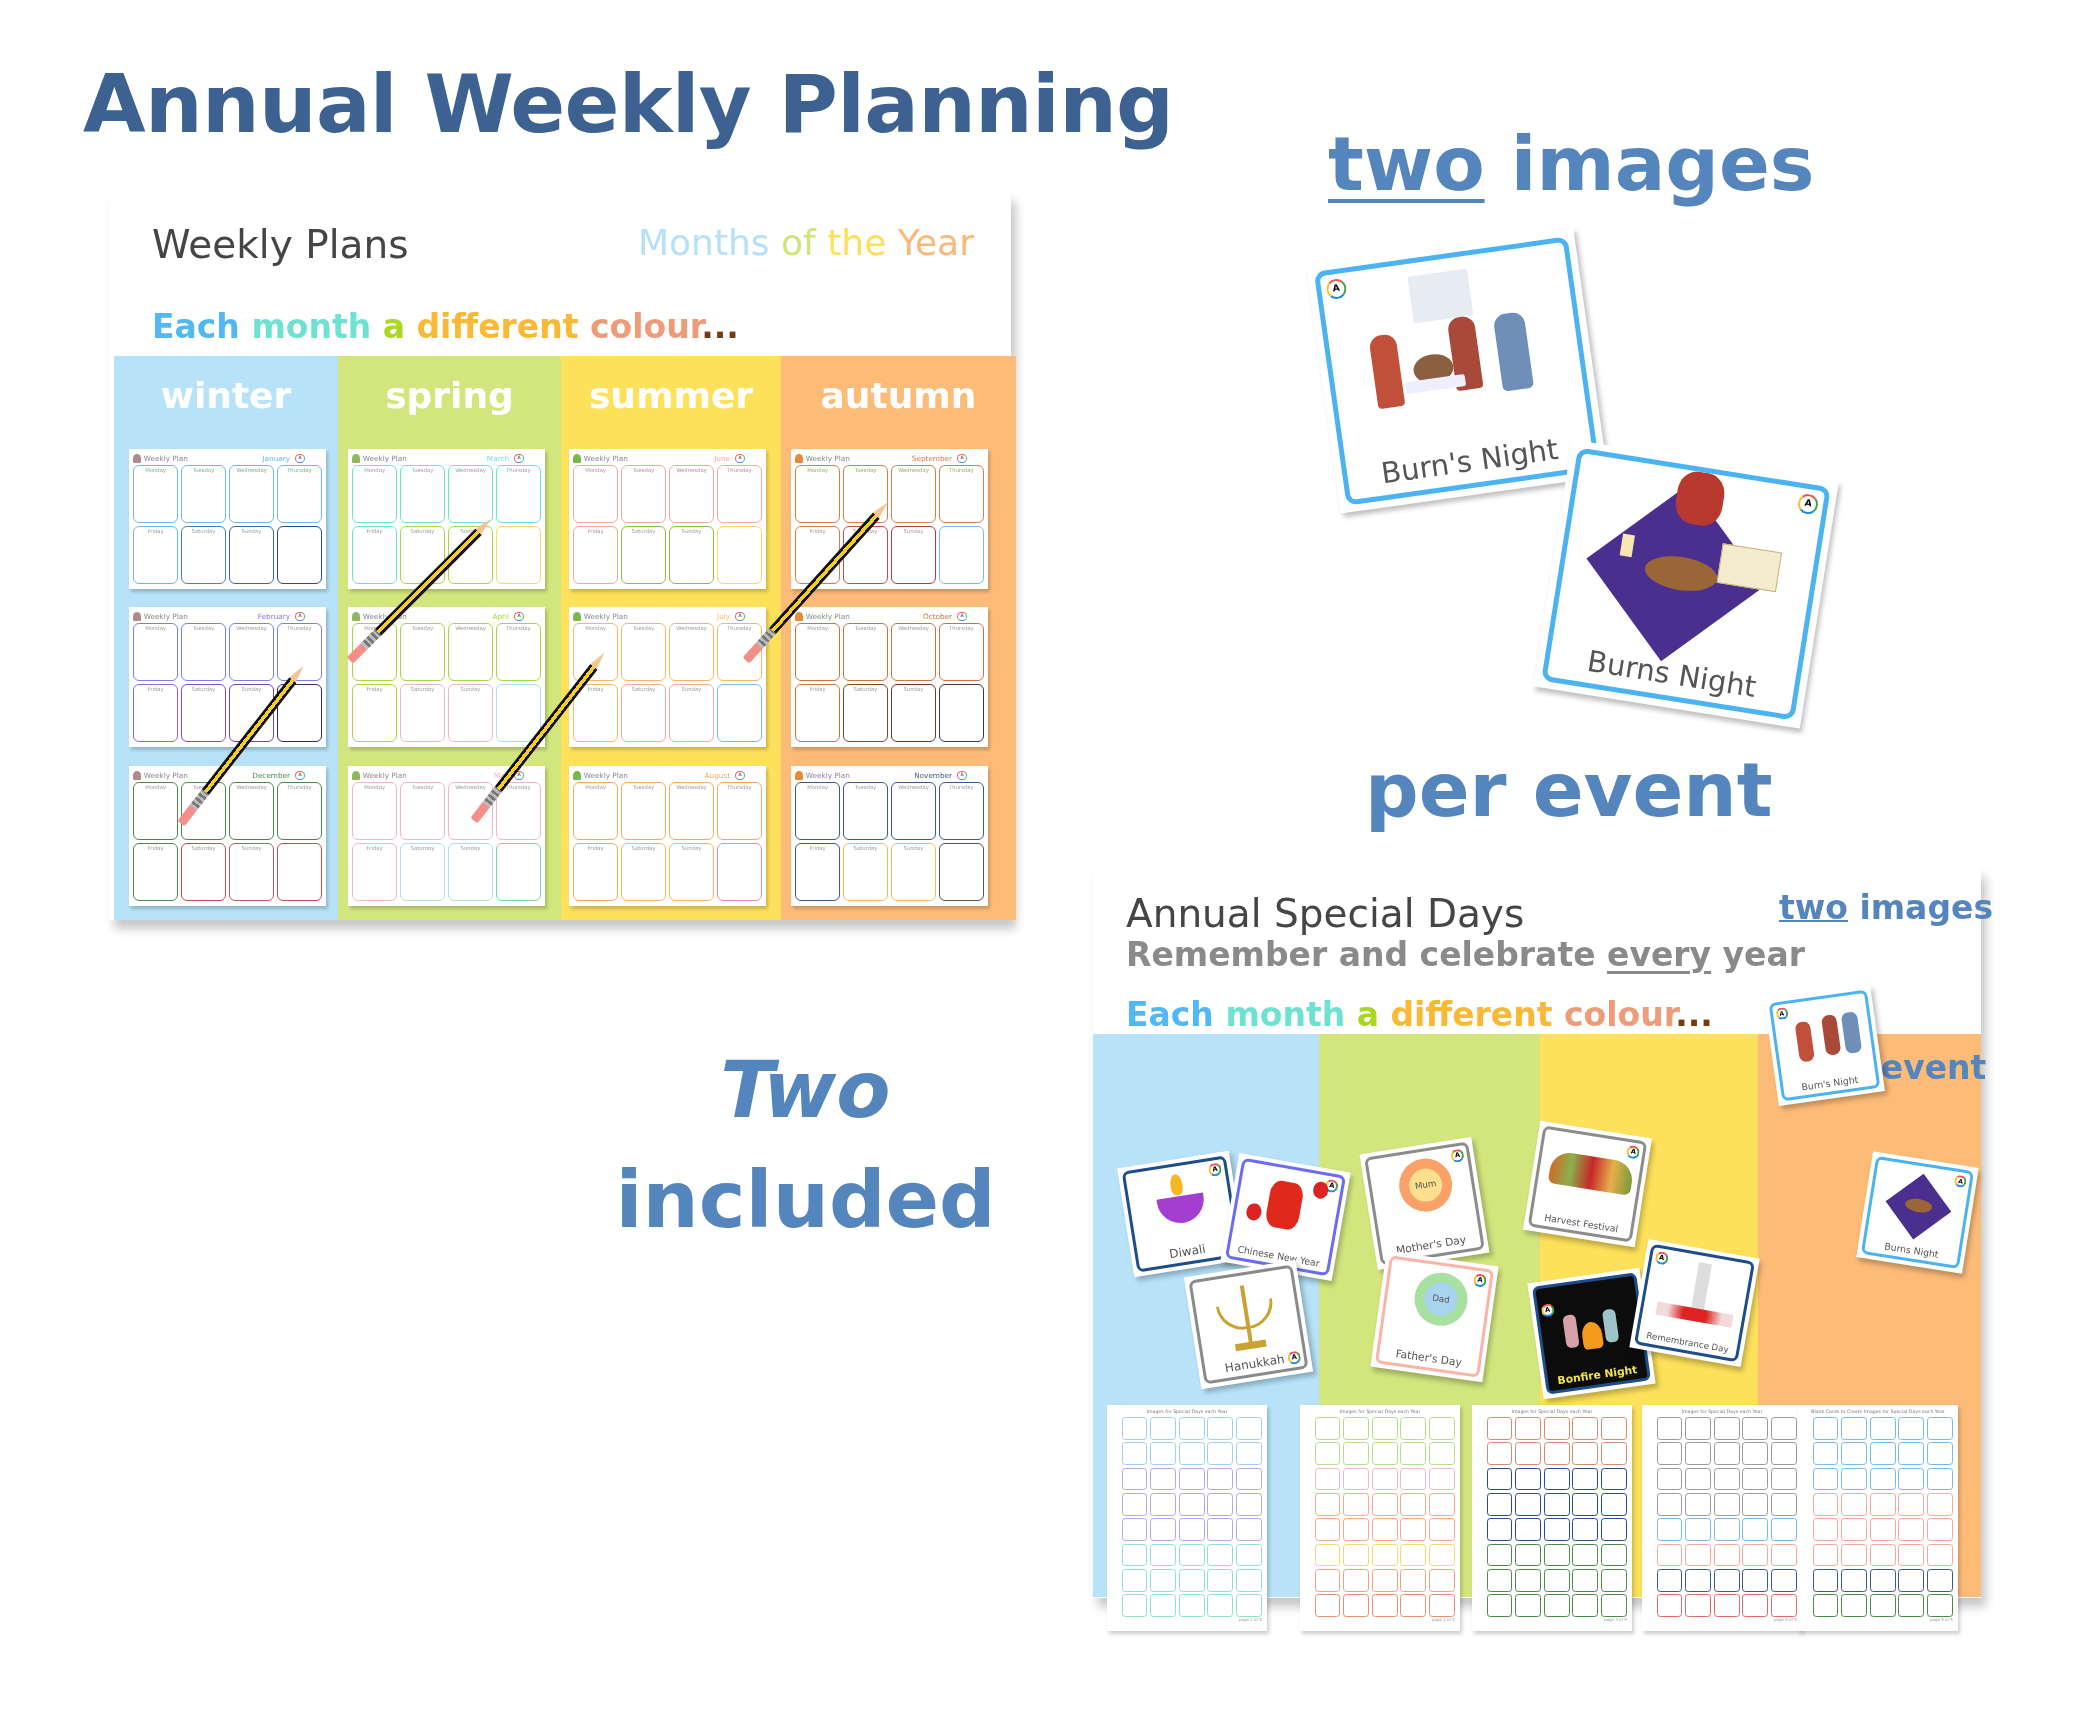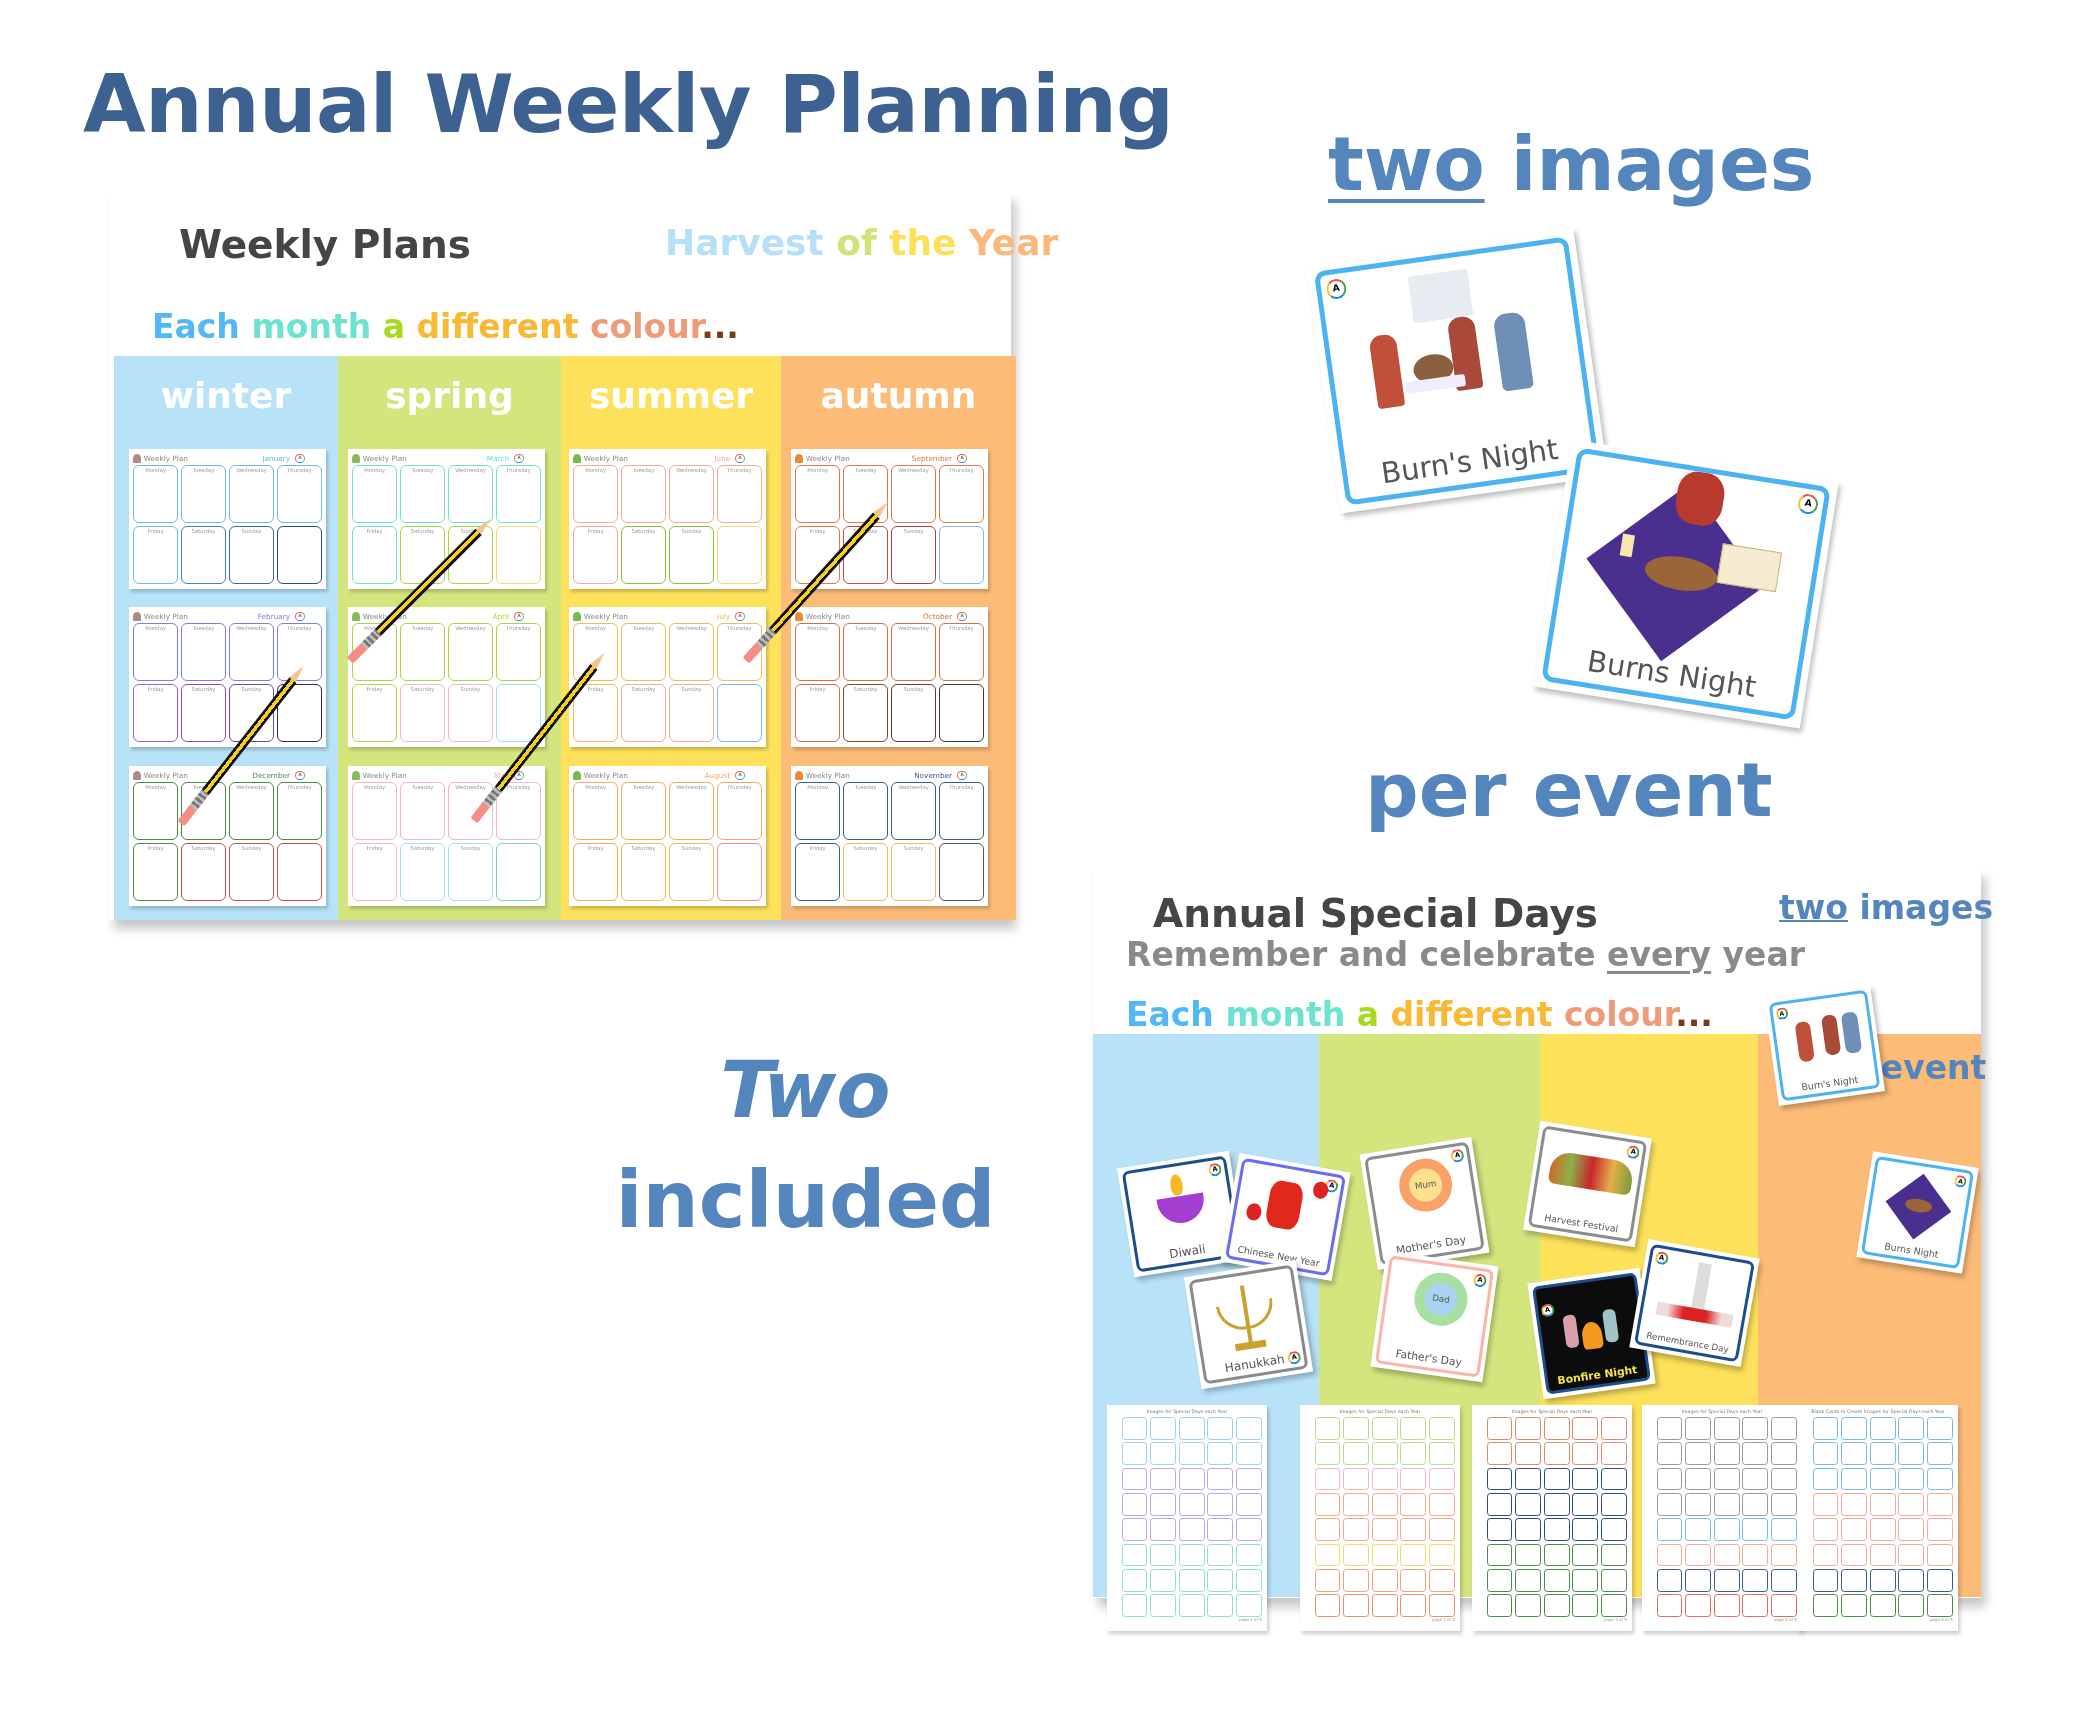--- a/index.html
+++ b/index.html
@@ -14,21 +14,21 @@
   .two-images u { text-decoration-thickness: 4px; text-underline-offset: 9.3px; }
   .per-event { left: 1365px; top: 746px; font-size: 75px; }
   .two-res { left: 586px; top: 1035px; width: 439px; text-align: center; font-size: 79px; line-height: 110px; }
   .two-res .it { font-style: italic; }
 
   
   .panel { background: #fff; box-shadow: 5.3px 9.3px 9.3px rgba(0,0,0,0.22); }
   .panel-weekly { left: 109px; top: 192px; width: 902px; height: 728px; }
   .panel-special { left: 1093px; top: 868px; width: 888px; height: 730px; }
 
-  .p-title { font-size: 39px; font-weight: bold; color: #454545; white-space: nowrap; margin-left: 27px; }
+  .p-title { font-size: 39px; font-weight: normal; color: #454545; white-space: nowrap; }
   .p-sub { font-size: 33px; font-weight: bold; color: #8a8a8a; white-space: nowrap; }
   .p-sub u { text-decoration-thickness: 2.7px; text-underline-offset: 5.3px; }
   .p-rainbow { font-size: 33px; font-weight: bold; white-space: nowrap; }
   .c-blue { color: #52b8f5; } .c-teal { color: #6ee2d0; } .c-lime { color: #a8d820; }
   .c-orange { color: #f9b934; } .c-salmon { color: #ee9c78; } .c-brown { color: #7a3a10; }
   .c-lblue { color: #b5e0f7; } .c-lgreen { color: #cfe57a; } .c-yellow { color: #fde05a; } .c-peach { color: #fbb87a; }
 
   .bands { display: flex; }
   .band { height: 100%; position: relative; }
   .b-blue { background: #b7e2f8; } .b-green { background: #d3e67e; } .b-yellow { background: #fde15a; } .b-orange { background: #fdbb78; }
@@ -106,21 +106,21 @@
       <div style="position:absolute; left:153px; top:67px; width:60px; height:40px; background:#f5ecd0; border:1.3px solid #c8b37a;"></div>
       <div style="position:absolute; left:53px; top:73px; width:12px; height:22.6px; background:#f8e7b0;"></div>
     </div>
     <div class="card-label" style="font-size:29px;">Burns Night</div>
   </div>
 </div>
 
 <div class="abs panel panel-weekly">
   <div class="abs p-title" style="left:43px; top:30px;">Weekly Plans</div>
   <div class="abs p-title" style="left:529px; top:30px; font-size:36px;">
-    <span class="c-lblue">Harvest</span>
+    <span class="c-lblue">Months</span>
     <span class="c-lgreen">of</span>
     <span class="c-yellow">the</span>
     <span class="c-peach">Year</span>
   </div>
   <div class="abs p-rainbow" style="left:43px; top:115px;">
     <span class="c-blue">Each</span>
     <span class="c-teal">month</span>
     <span class="c-lime">a</span>
     <span class="c-orange">different</span>
     <span class="c-salmon">colour</span><span class="c-brown">...</span>

